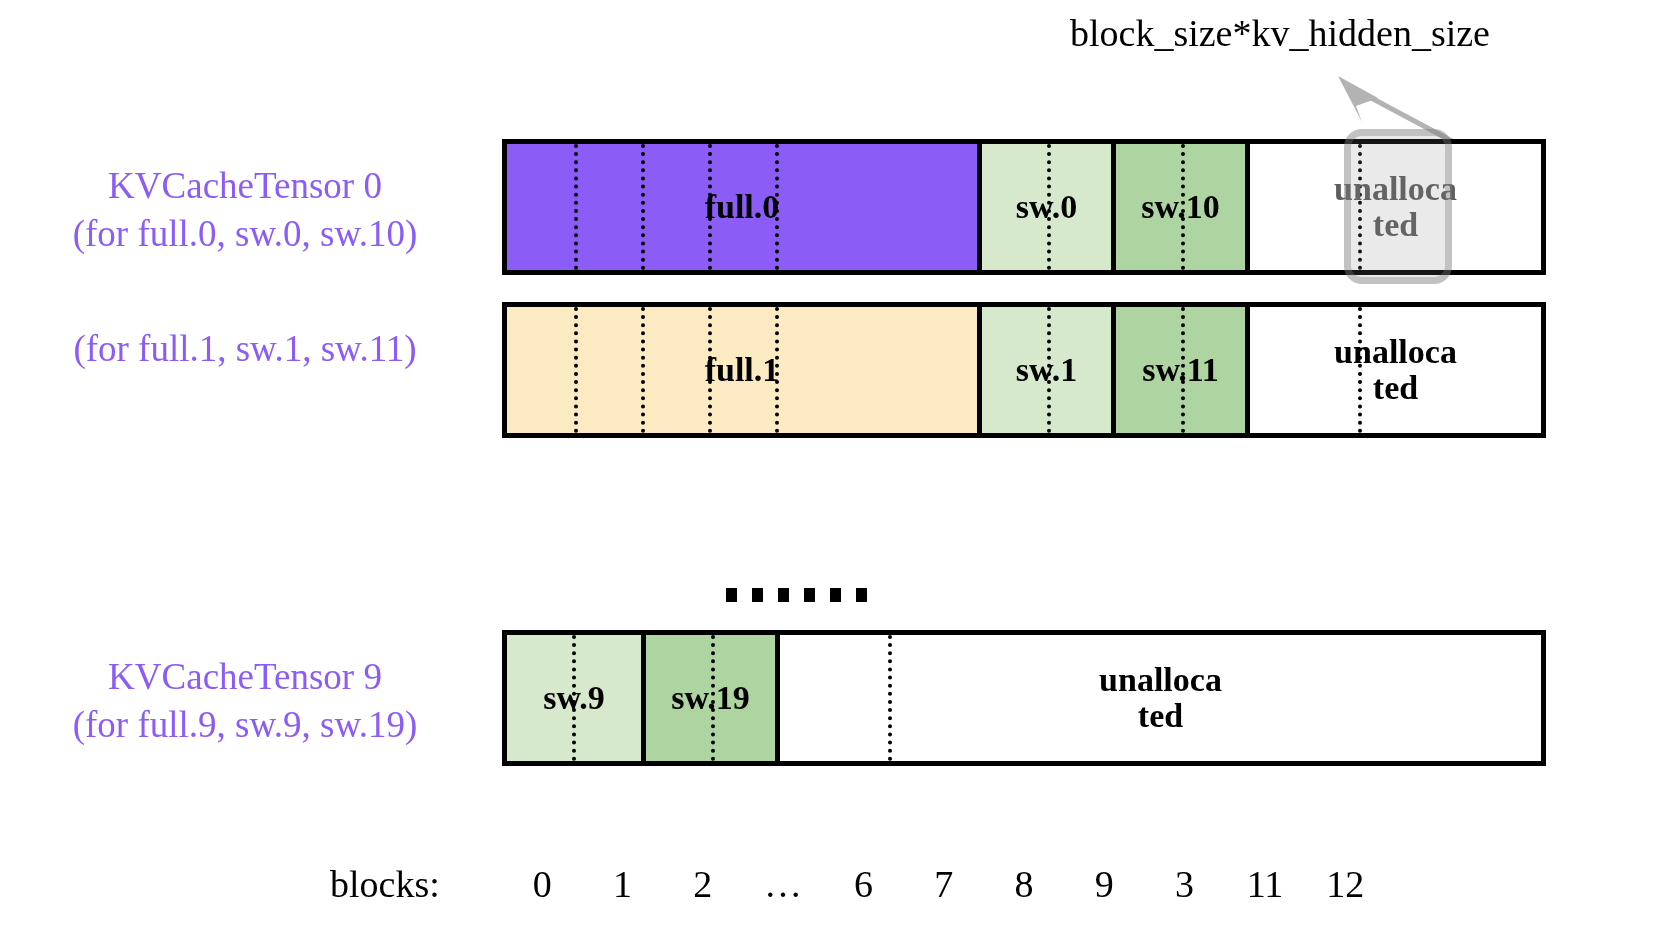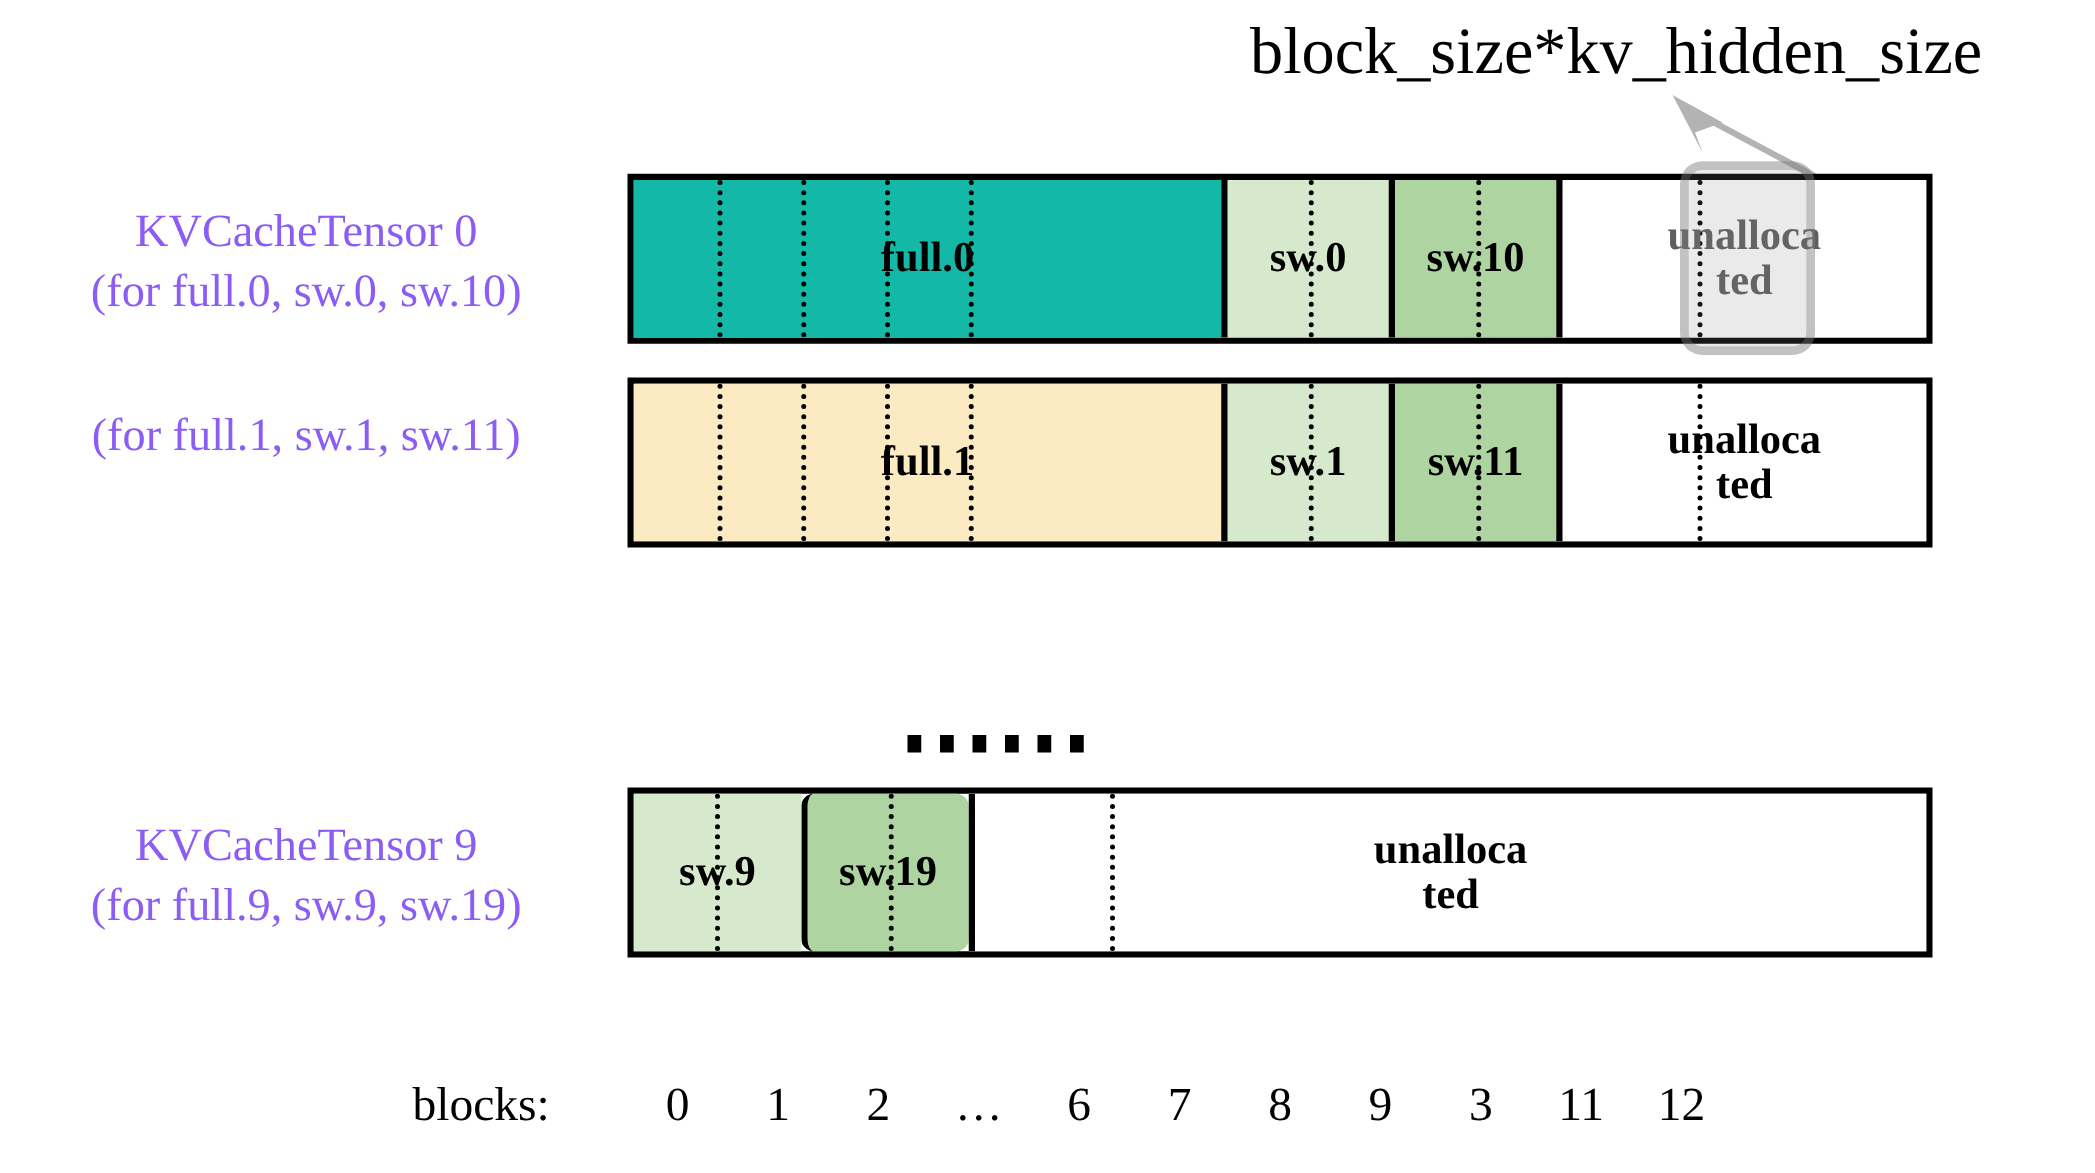--- a/index.html
+++ b/index.html
@@ -15,21 +15,21 @@
 
   #stage { position: absolute; inset: 0; }
 
   
   .annot-label {
     position: absolute;
     left: 1000px;
     top: 12px;
     width: 560px;
     text-align: center;
-    font-size: 53px;
+    font-size: 38px;
     line-height: 1.12;
     color: #000000;
     white-space: nowrap;
     font-family: "Liberation Serif", "DejaVu Serif", serif;
   }
   .annot-arrow { position: absolute; left: 1320px; top: 60px; }
 
   
   .row-label {
     position: absolute;
@@ -128,21 +128,21 @@
   <svg class="annot-arrow" width="190" height="110" viewBox="0 0 190 110">
     <line x1="160" y1="96" x2="40" y2="32" stroke="#b3b3b3" stroke-width="5"></line>
     <polygon points="18,16 58,38 36,46 42,62" fill="#b3b3b3"></polygon>
   </svg>
 
   <div class="row-label" style="top:162px;">
     <span>KVCacheTensor 0</span>
     <span class="l2">(for full.0, sw.0, sw.10)</span>
   </div>
   <div class="bar" style="top:139px;">
-    <div class="cell cell-full" style="background:#14b8a6;">
+    <div class="cell cell-full" style="background:#8b5cf6;">
       <div class="divs">
         <i style="left:67px;"></i>
           <i style="left:134px;"></i>
           <i style="left:201px;"></i>
           <i style="left:268px;"></i>
       </div>
       <span class="cell-text">full.0</span>
     </div>
     <div class="cell cell-sw" style="background:#d7e9cd;">
       <div class="divs">
@@ -211,21 +211,21 @@
     <span>KVCacheTensor 9</span>
     <span class="l2">(for full.9, sw.9, sw.19)</span>
   </div>
   <div class="bar" style="top:630px;">
     <div class="cell cell-sw" style="background:#d7e9cd;">
       <div class="divs">
           <i style="left:65px;"></i>
         </div>
       <span class="cell-text">sw.9</span>
     </div>
-    <div class="cell cell-sw" style="background:#aed4a1;border-radius:10px;">
+    <div class="cell cell-sw" style="background:#aed4a1;">
       <div class="divs">
           <i style="left:65px;"></i>
         </div>
       <span class="cell-text">sw.19</span>
     </div>
     <div class="cell cell-un" style="background:#ffffff;">
       <div class="divs">
           <i style="left:108px;"></i>
         </div>
       <span class="cell-text">unalloca<br>ted</span>

